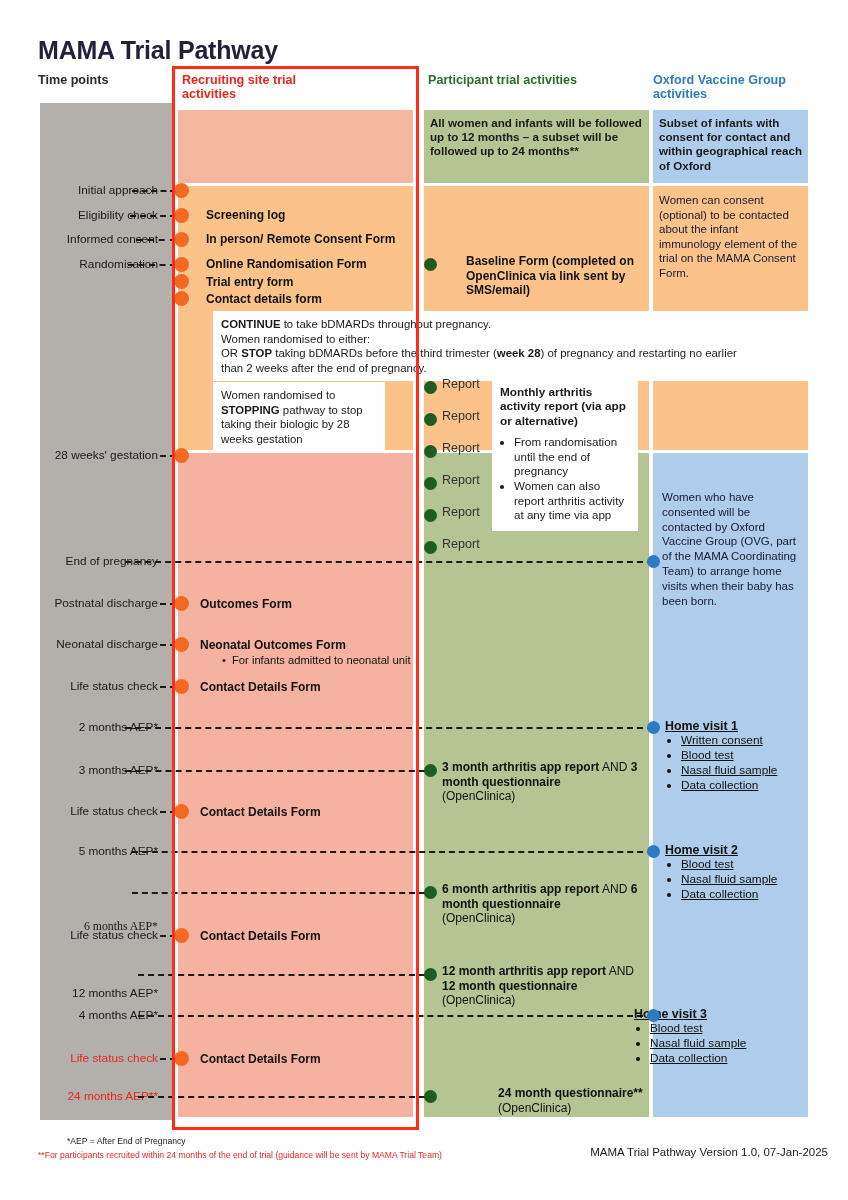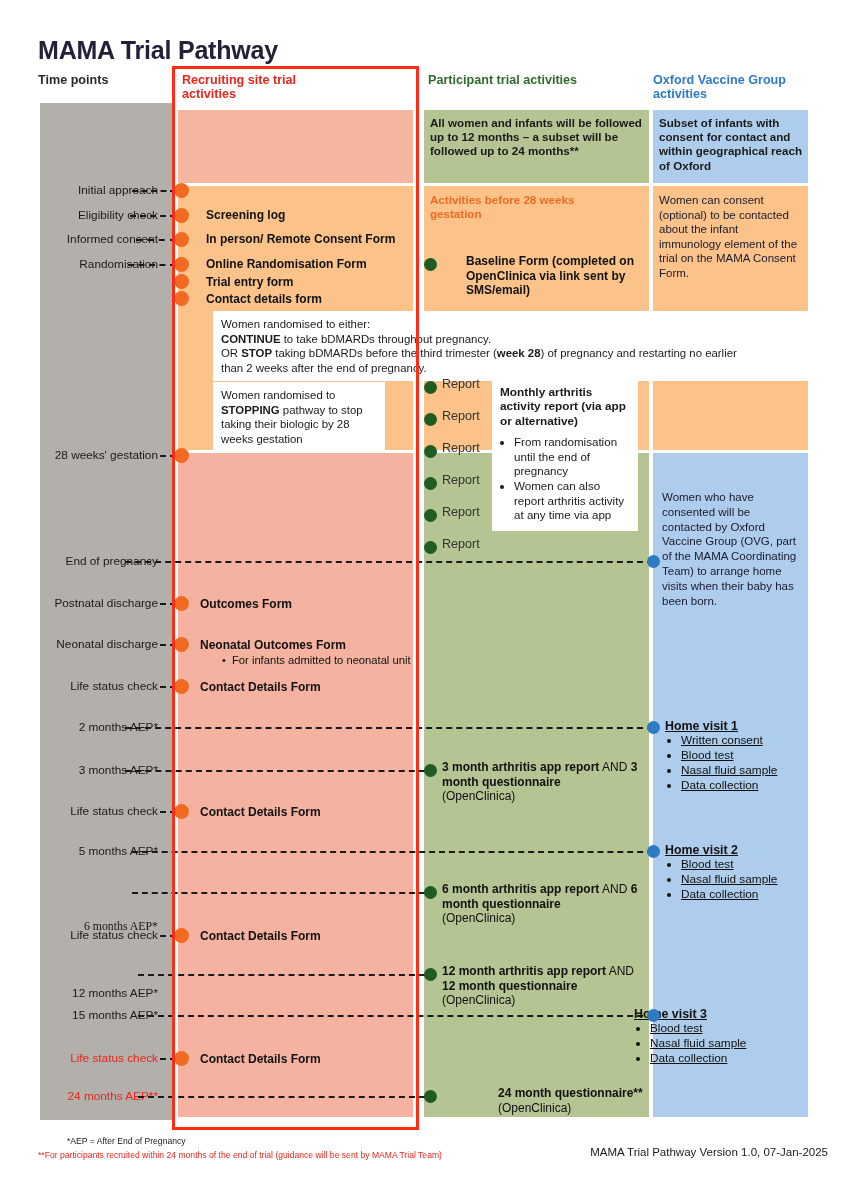--- a/index.html
+++ b/index.html
@@ -122,40 +122,39 @@
   <div class="band ovg-blue2"></div>
 
   <div class="colhead tp">Time points</div>
   <div class="colhead rec">Recruiting site trial activities</div>
   <div class="colhead par">Participant trial activities</div>
   <div class="colhead ovg">Oxford Vaccine Group activities</div>
 
   <div class="hdrbox" style="left:430px; top:116px; width:212px;">All women and infants will be followed up to 12 months – a subset will be followed up to 24 months**</div>
   <div class="hdrbox" style="left:659px; top:116px; width:146px;">Subset of infants with consent for contact and within geographical reach of Oxford</div>
 
-  <div class="hdrbox" style="left:430px; top:193px; width:190px; color:#f26a21;">Activities before 28 weeks gestation</div>
   <div class="txt" style="left:659px; top:193px; width:144px; line-height:14.6px;">Women can consent (optional) to be contacted about the infant immunology element of the trial on the MAMA Consent Form.</div>
 
   <div class="tp-label" style="top:183px; right:690px;">Initial approach</div>
   <div class="tp-label" style="top:208px; right:690px;">Eligibility check</div>
   <div class="tp-label" style="top:232px; right:690px;">Informed consent</div>
   <div class="tp-label" style="top:257px; right:690px;">Randomisation</div>
   <div class="tp-label" style="top:448px; right:690px;">28 weeks' gestation</div>
   <div class="tp-label" style="top:554px; right:690px;">End of pregnancy</div>
   <div class="tp-label" style="top:596px; right:690px;">Postnatal discharge</div>
   <div class="tp-label" style="top:637px; right:690px;">Neonatal discharge</div>
   <div class="tp-label" style="top:679px; right:690px;">Life status check</div>
   <div class="tp-label" style="top:720px; right:690px;">2 months AEP*</div>
   <div class="tp-label" style="top:763px; right:690px;">3 months AEP*</div>
   <div class="tp-label" style="top:804px; right:690px;">Life status check</div>
   <div class="tp-label" style="top:844px; right:690px;">5 months AEP*</div>
   <div class="tp-label" style="top:919px; right:690px;font-family:Liberation Serif, serif;">6 months AEP*</div>
   <div class="tp-label" style="top:928px; right:690px;">Life status check</div>
   <div class="tp-label" style="top:967px; right:690px;margin-top:19px;">12 months AEP*</div>
-  <div class="tp-label" style="top:1008px;right:690px;">15 months AEP*</div>
+  <div class="tp-label" style="top:1008px;right:690px;">4 months AEP*</div>
   <div class="tp-label red" style="top:1051px;right:690px;">Life status check</div>
   <div class="tp-label red" style="top:1089px;right:690px;">24 months AEP**</div>
 
   <div class="dash-short" style="left:132px; top:190px; width:44px;"></div>
   <div class="dash-short" style="left:130px; top:215px; width:46px;"></div>
   <div class="dash-short" style="left:136px; top:239px; width:40px;"></div>
   <div class="dash-short" style="left:128px; top:264px; width:48px;"></div>
   <div class="dash-short" style="left:160px; top:455px; width:16px;"></div>
   <div class="dash-short" style="left:160px; top:603px; width:16px;"></div>
   <div class="dash-short" style="left:160px; top:644px; width:16px;"></div>
@@ -198,22 +197,22 @@
   <div class="act" style="left:200px; top:638px;">Neonatal Outcomes Form</div>
   <div class="act-sub" style="left:222px; top:654px;">
     <span style="display:inline-block;width:10px;">•</span><span>For infants admitted to neonatal unit</span>
   </div>
   <div class="act" style="left:200px; top:680px;">Contact Details Form</div>
   <div class="act" style="left:200px; top:805px;">Contact Details Form</div>
   <div class="act" style="left:200px; top:929px;">Contact Details Form</div>
   <div class="act" style="left:200px; top:1052px;">Contact Details Form</div>
 
   <div class="whitebox" style="left:213px; top:311px; width:595px; padding:6px 8px;">
+    <div><b>CONTINUE</b><span> to take bDMARDs throughout pregnancy.</span></div>
     <div>Women randomised to either:</div>
-    <div><b>CONTINUE</b><span> to take bDMARDs throughout pregnancy.</span></div>
     <div><span>OR </span><b>STOP</b><span> taking bDMARDs before the third trimester (</span><b>week 28</b><span>) of pregnancy and restarting no earlier</span></div>
     <div>than 2 weeks after the end of pregnancy.</div>
   </div>
 
   <div class="whitebox" style="left:213px; top:382px; width:172px; padding:6px 8px;">
     <span>Women randomised to </span><b>STOPPING</b><span> pathway to stop taking their biologic by 28 weeks gestation</span>
   </div>
 
   <div class="dot dot-green" style="left:424px; top:258px;"></div>
   <div class="pentry" style="left:442px; top:254px; width:196px; font-weight:bold;margin-left:24px;">Baseline Form (completed on OpenClinica via link sent by SMS/email)</div>

